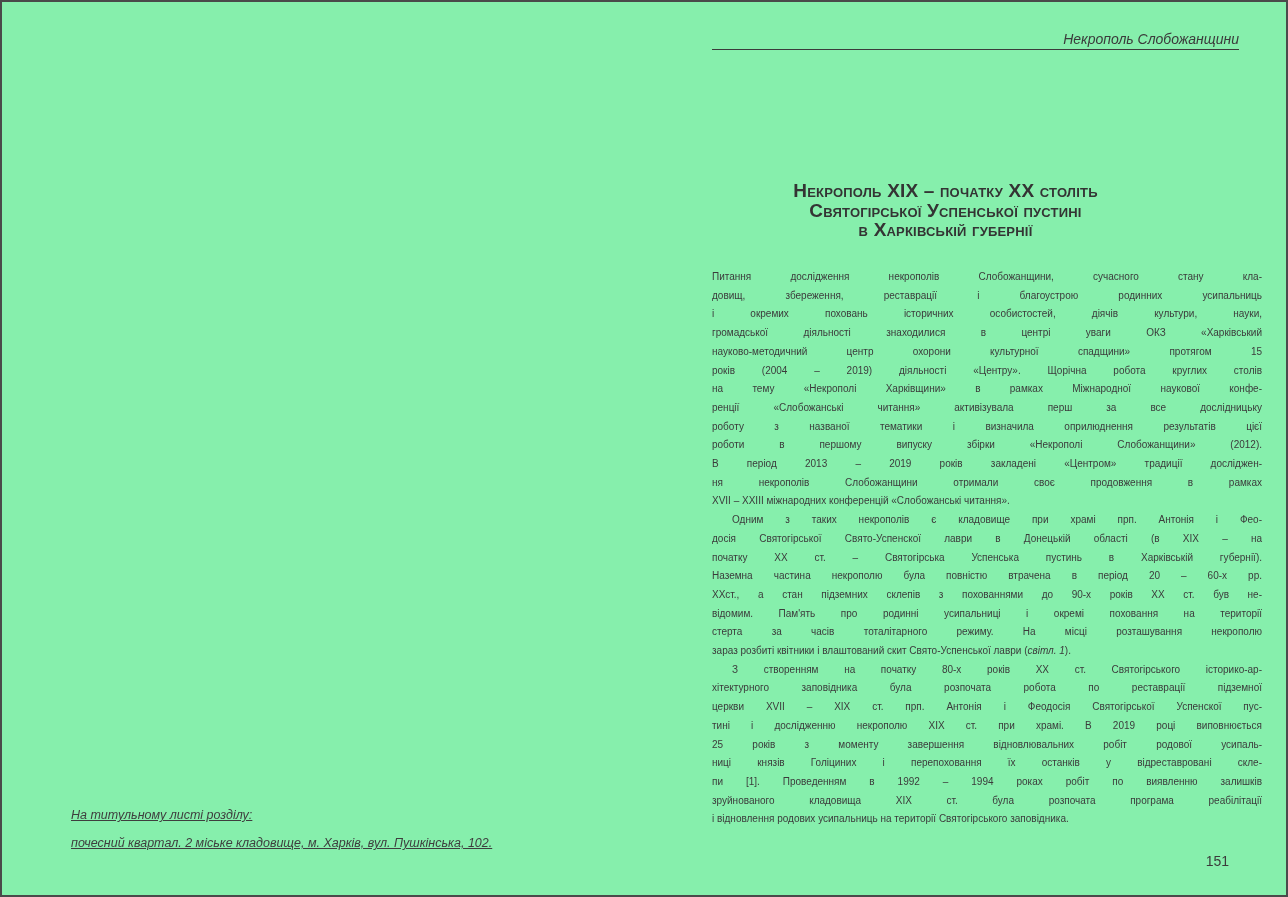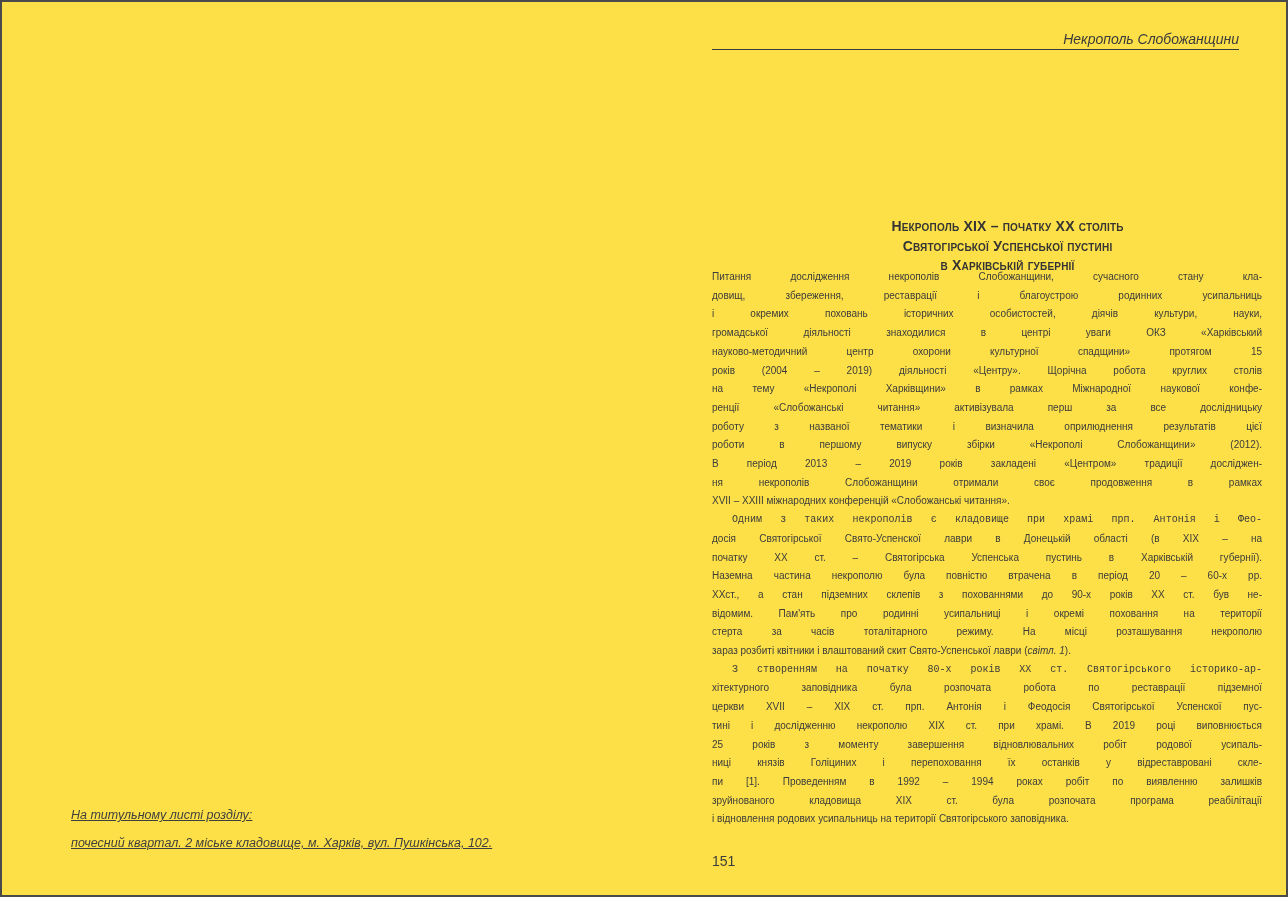--- a/index.html
+++ b/index.html
@@ -1,21 +1,21 @@
 <!DOCTYPE html>
 <html><head>
 <meta charset="utf-8">
 <style>
   html, body { margin: 0; padding: 0; background: #e9e9e9; }
   .page {
     position: relative;
     width: 1288px;
     height: 897px;
     box-sizing: border-box;
-    background: #fde047;
+    background: #86efac;
     border: 2px solid #4a4a4a;
     font-family: "Liberation Sans", "DejaVu Sans", sans-serif;
     color: #3b3b3b;
     overflow: hidden;
   }
   .running-head {
     position: absolute;
     left: 710px; top: 30px;
     width: 527px;
     text-align: right;
@@ -29,58 +29,57 @@
     position: absolute;
     left: 710px; top: 120px;
     width: 550px;
     text-align: right;
     font-style: italic;
     font-weight: bold;
     font-size: 16px;
   }
   .title {
     position: absolute;
-    left: 742px; top: 179px;
+    left: 680px; top: 179px;
     width: 527px;
     text-align: center;
     font-weight: bold;
     font-variant: small-caps;
-    font-size: 14px;
+    font-size: 19px;
     line-height: 19.5px;
     letter-spacing: 0.2px;
     color: #343434;
-    margin-top: 36px;
   }
   .body-text {
     position: absolute;
     left: 710px; top: 266px;
     width: 550px;
     font-size: 10px;
     line-height: 18.7px;
   }
   .para { margin: 0; }
   .line { text-align: justify; text-align-last: justify; }
   .line.last { text-align: left; text-align-last: left; }
-  .line.indent { text-indent: 20px; font-family: Liberation Mono, monospace; }
+  .line.indent { text-indent: 20px; }
   .footnote-line {
     position: absolute;
     left: 69px;
     font-style: italic;
     font-size: 12.5px;
     color: #3e3e3e;
     white-space: nowrap;
     text-decoration: underline;
   }
   .footnote-line.l1 { top: 806px; }
   .footnote-line.l2 { top: 834px; }
   .page-number {
     position: absolute;
     left: 710px; top: 851px;
     width: 517px;
-    text-align: left;
+    text-align: right;
     font-size: 14px;
   }
 </style>
 </head>
 <body>
 
 <div class="page">
 
   <div class="running-head">
     <span>Некрополь Слобожанщини</span>

